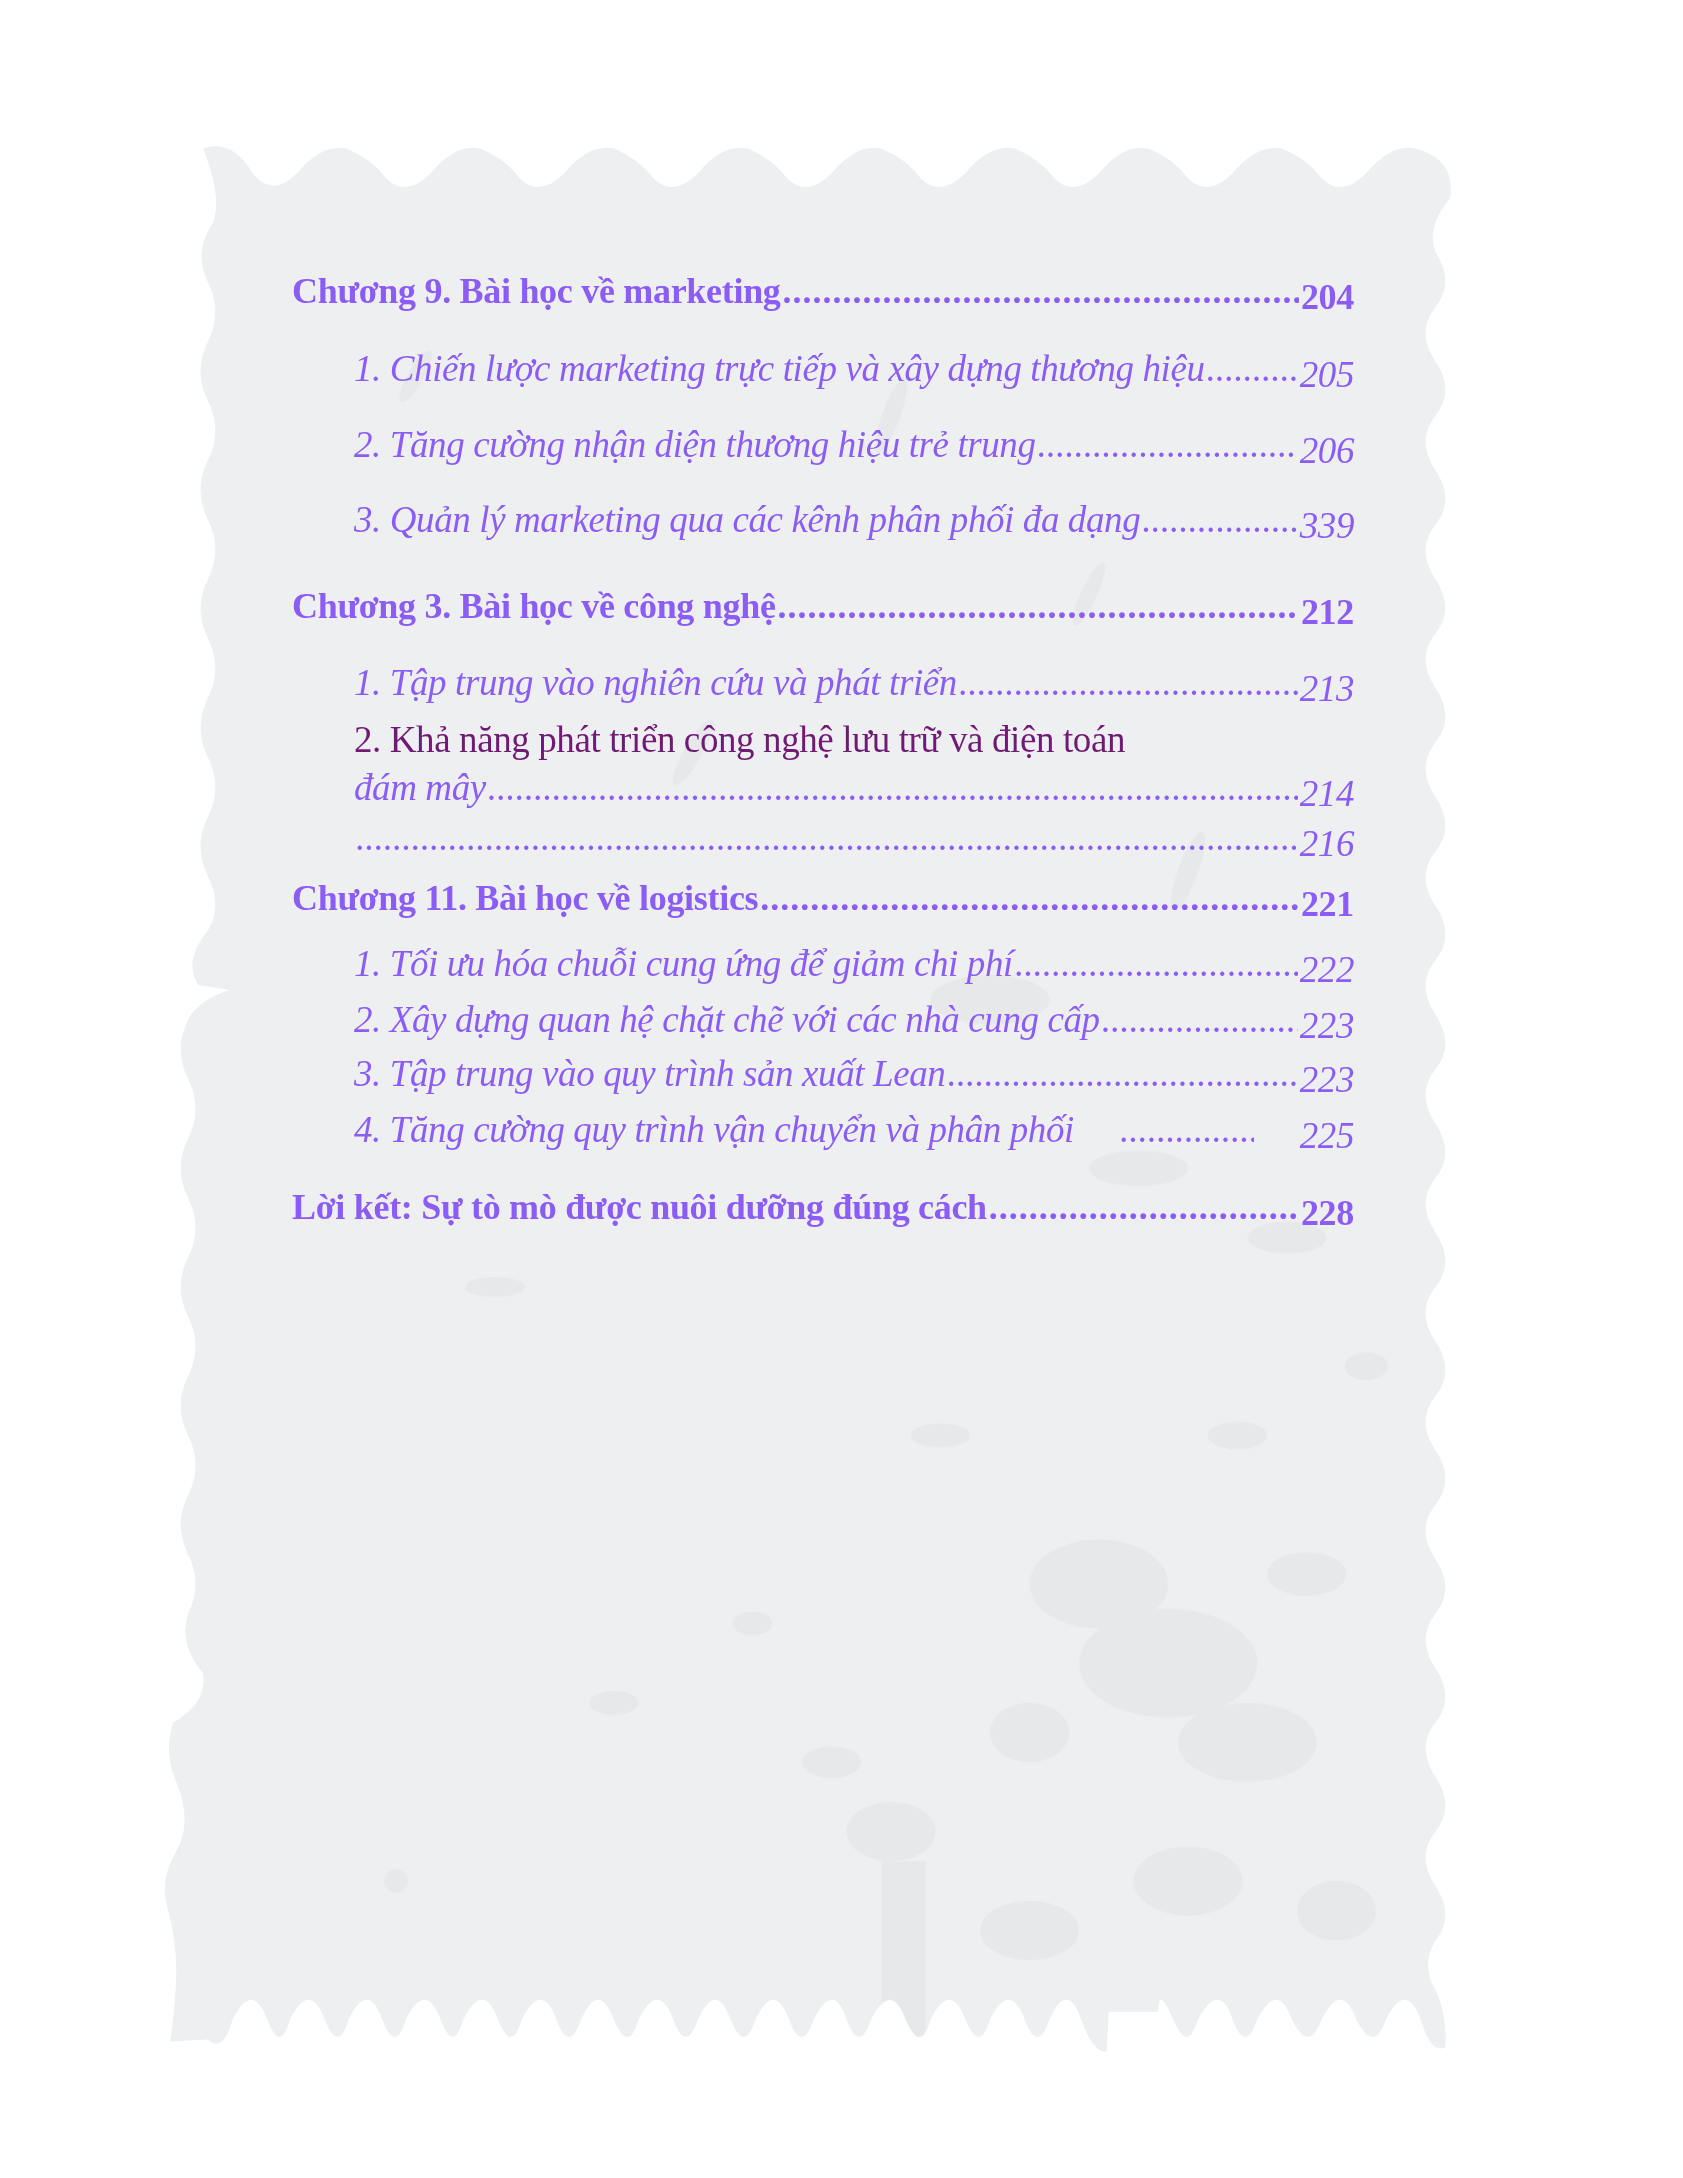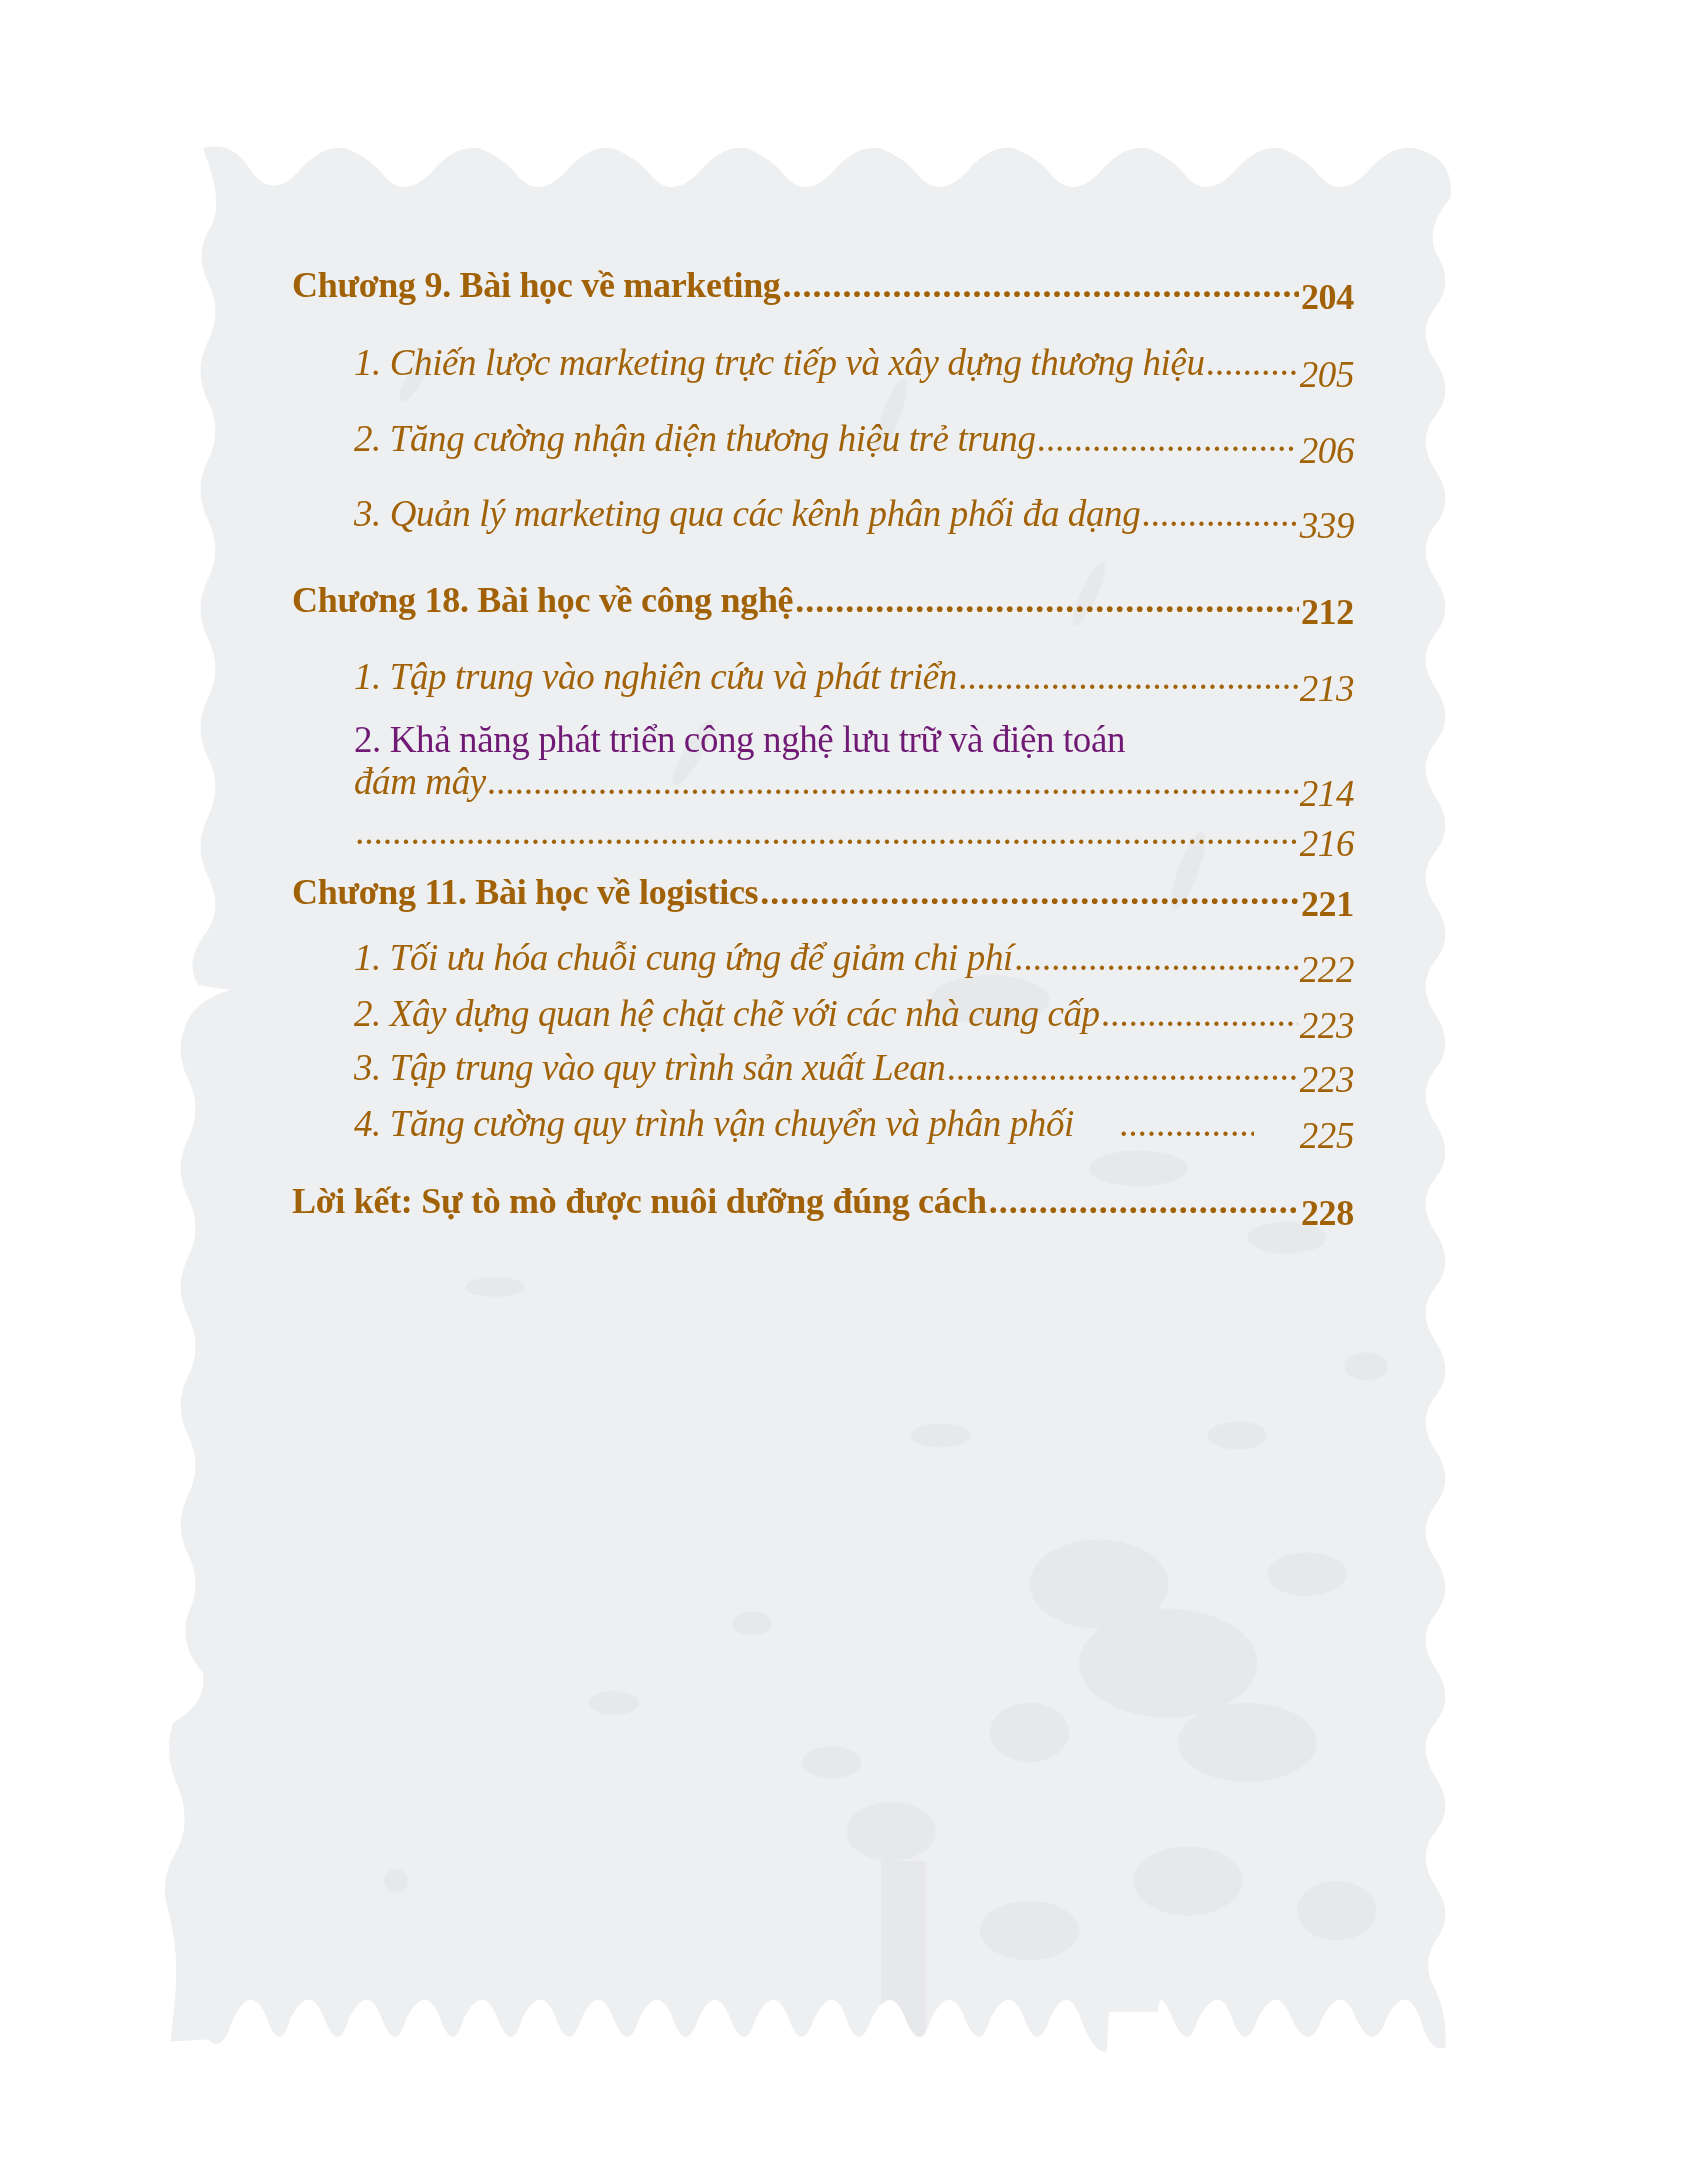--- a/index.html
+++ b/index.html
@@ -3,23 +3,23 @@
 <meta charset="utf-8">
 <style>
   html, body { margin: 0; padding: 0; background: #ffffff; }
   body { width: 1683px; height: 2178px; position: relative; overflow: hidden; }
   .page { position: absolute; left: 0; top: 0; width: 1683px; height: 2178px; background: #ffffff; }
   .stamp { position: absolute; left: 0; top: 0; width: 1683px; height: 2178px; }
   .toc { position: absolute; left: 0; top: 0; width: 1683px; height: 2178px; }
   .row {
     position: absolute;
     display: flex;
-    align-items: flex-start;
+    align-items: center;
     font-family: "Liberation Serif", "DejaVu Serif", serif;
-    color: #a16207;
+    color: #8b5cf6;
     font-size: 37px;
     line-height: 1;
     white-space: nowrap;
   }
   .row .title { flex: 0 0 auto; }
   .row .leader {
     flex: 1 1 auto;
     overflow: hidden;
     margin: 0 2px;
     letter-spacing: 1px;
@@ -102,21 +102,21 @@
       <span class="leader"></span>
       <span class="page-num">206</span>
     </div>
     <div class="row item" style="top:495px;">
       <span class="title">3. Quản lý marketing qua các kênh phân phối đa dạng</span>
       <span class="leader"></span>
       <span class="page-num">339</span>
     </div>
 
     <div class="row chapter" style="top:582px;">
-      <span class="title">Chương 18. Bài học về công nghệ</span>
+      <span class="title">Chương 3. Bài học về công nghệ</span>
       <span class="leader"></span>
       <span class="page-num">212</span>
     </div>
     <div class="row item" style="top:658px;">
       <span class="title">1. Tập trung vào nghiên cứu và phát triển</span>
       <span class="leader"></span>
       <span class="page-num">213</span>
     </div>
     <div class="wrap-first" style="top:721px;">2. Khả năng phát triển công nghệ lưu trữ và điện toán</div>
     <div class="row item" style="top:763px;">

